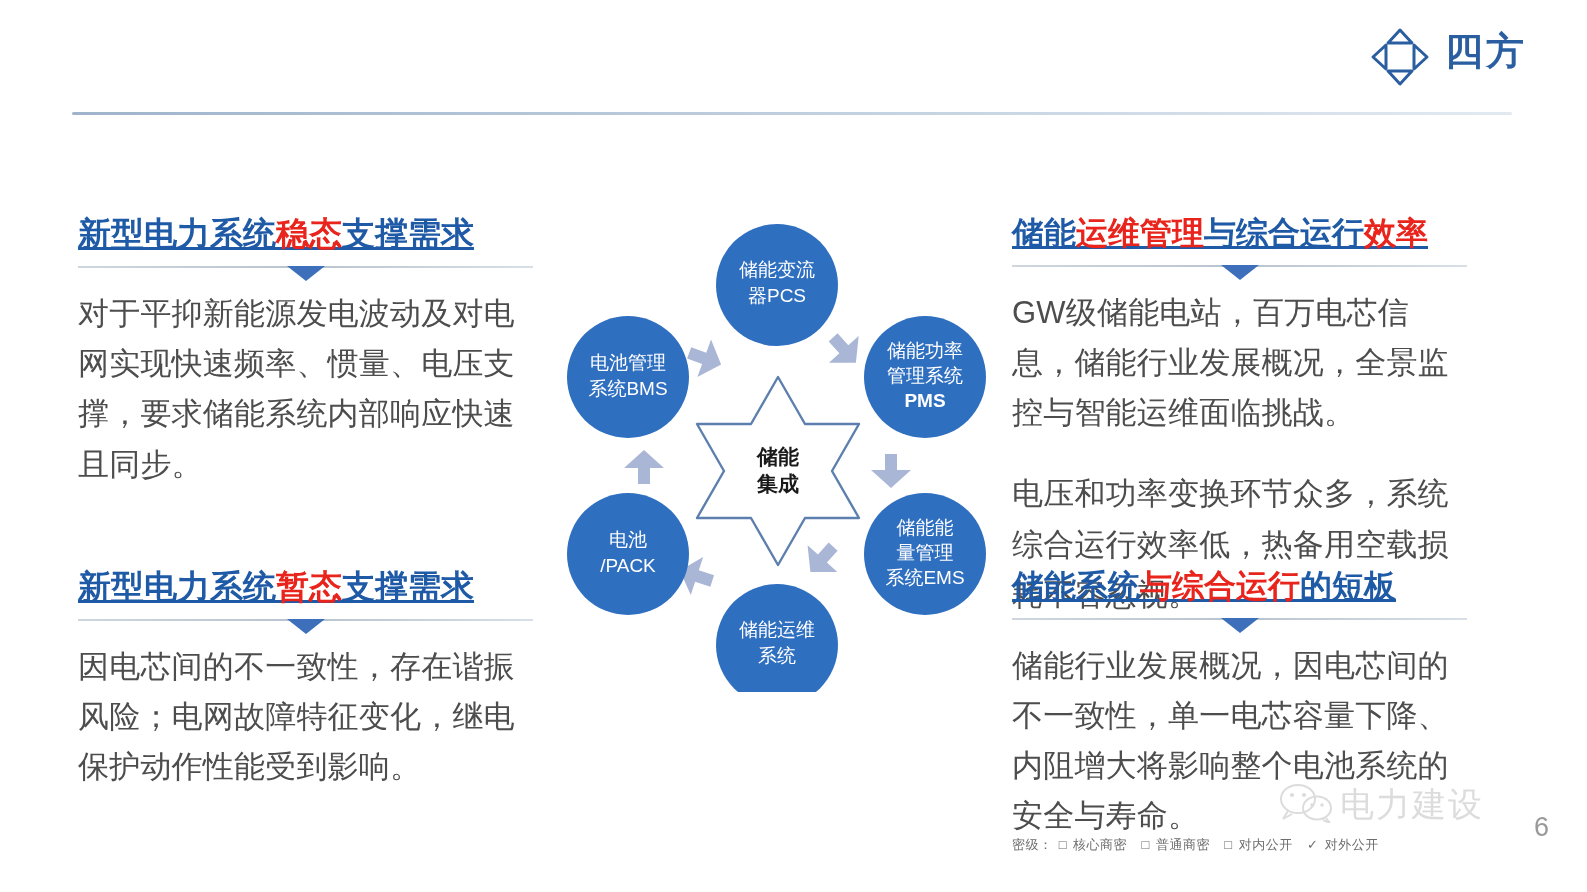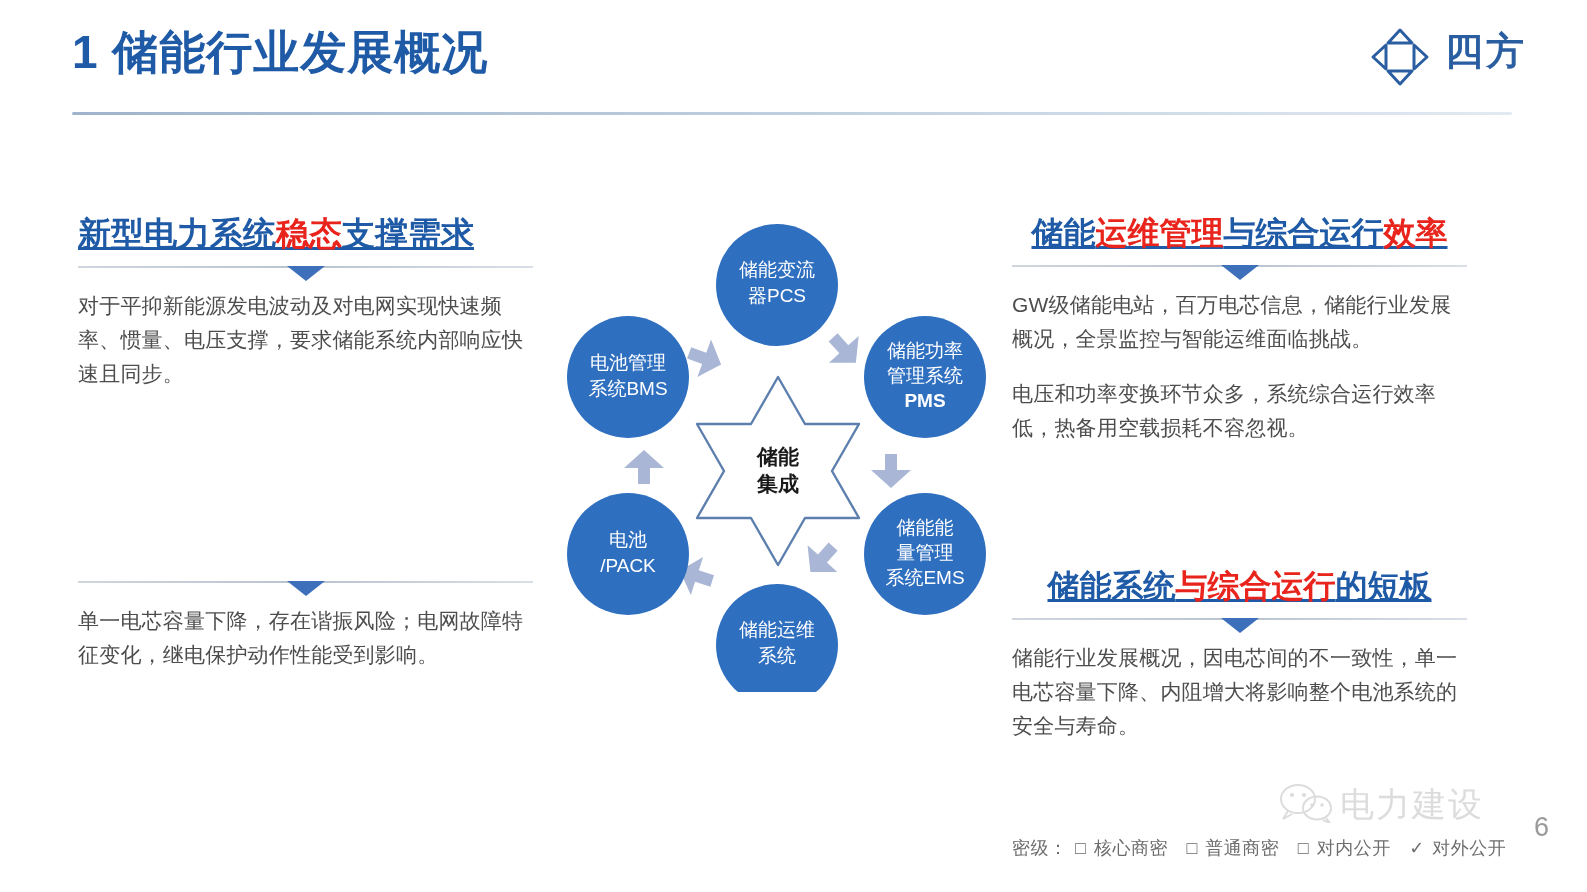--- a/index.html
+++ b/index.html
@@ -41,52 +41,52 @@
   .block.bl{left:78px;top:568px;}
   .block.tr{left:1012px;top:215px;}
   .block.br{left:1012px;top:568px;}
 
   .block-heading{
     font-size:33px;font-weight:bold;line-height:1.15;
     white-space:nowrap;
     color:#1f5aa6;
     text-decoration:underline;
   }
-  .block.tr .block-heading,.block.br .block-heading{font-size:32px;text-align:center;}
+  .block.tr .block-heading,.block.br .block-heading{font-size:32px;}
   .hl{color:#e8241c;}
 
   .sep{
     position:relative;margin-top:10px;height:20px;
   }
   .sep .line{
     position:absolute;left:0;top:3px;width:100%;height:2px;
     background:linear-gradient(to right,#cfd6de,#b9c3cf 50%,#d9dfe6);
   }
   .sep .tri{
     position:absolute;left:50%;top:3px;transform:translateX(-50%);
     width:0;height:0;
     border-left:19px solid transparent;
     border-right:19px solid transparent;
     border-top:15px solid #3d6fba;
   }
 
   .para{
-    font-size:21px;line-height:1.62;color:#4d4d4d;
+    font-size:31px;line-height:1.62;color:#4d4d4d;
     margin-top:6px;letter-spacing:.2px;
   }
   .para + .para{margin-top:20px;}
 
   
   .diagram{position:absolute;left:548px;top:222px;width:460px;height:470px;}
   .diagram svg{display:block;}
 
   
   .footer-class{
     position:absolute;left:1012px;top:836px;
-    font-size:18px;color:#6d6d6d;white-space:nowrap;letter-spacing:.5px;
+    font-size:13px;color:#6d6d6d;white-space:nowrap;letter-spacing:.5px;
   }
   .footer-class .box{margin:0 2px;}
   .footer-class .chk{margin:0 2px;}
   .watermark{
     position:absolute;left:1278px;top:782px;
     display:flex;align-items:center;gap:6px;
     opacity:.30;
   }
   .wm-text{
     font-size:34px;color:#8d8d8d;letter-spacing:2px;font-family:Liberation Sans, sans-serif;
@@ -95,21 +95,20 @@
     position:absolute;right:38px;top:812px;
     font-size:27px;color:#9a9a9a;
   }
 </style>
 </head>
 <body>
 
 <div class="slide">
 
   <div class="header">
-    <div class="slide-title">1 储能行业发展概况</div>
     <div class="title-rule"></div>
 
     <div class="brand">
       <span class="brand-mark">
         <svg width="62" height="62" viewBox="0 0 62 62">
           <g fill="none" stroke="#2a5ea1" stroke-width="3" stroke-linejoin="round">
             <polygon points="31,4 43,17 19,17"></polygon>
             <polygon points="58,31 45,43 45,19"></polygon>
             <polygon points="31,58 19,45 43,45"></polygon>
             <polygon points="4,31 17,19 17,43"></polygon>
@@ -125,25 +124,28 @@
       <span>新型电力系统</span><span class="hl">稳态</span><span>支撑需求</span>
     </div>
     <div class="sep">
       <span class="line"></span>
       <span class="tri"></span>
     </div>
     <p class="para">对于平抑新能源发电波动及对电网实现快速频率、惯量、电压支撑，要求储能系统内部响应快速且同步。</p>
   </div>
 
   <div class="block bl">
-    <div class="sep">
-      <span class="line"></span>
-      <span class="tri"></span>
-    </div>
-    <p class="para">单一电芯容量下降，存在谐振风险；电网故障特征变化，继电保护动作性能受到影响。</p>
+    <div class="block-heading">
+      <span>新型电力系统</span><span class="hl">暂态</span><span>支撑需求</span>
+    </div>
+    <div class="sep">
+      <span class="line"></span>
+      <span class="tri"></span>
+    </div>
+    <p class="para">因电芯间的不一致性，存在谐振风险；电网故障特征变化，继电保护动作性能受到影响。</p>
   </div>
 
   <div class="block tr">
     <div class="block-heading">
       <span>储能</span><span class="hl">运维管理</span><span>与综合运行</span><span class="hl">效率</span>
     </div>
     <div class="sep">
       <span class="line"></span>
       <span class="tri"></span>
     </div>

